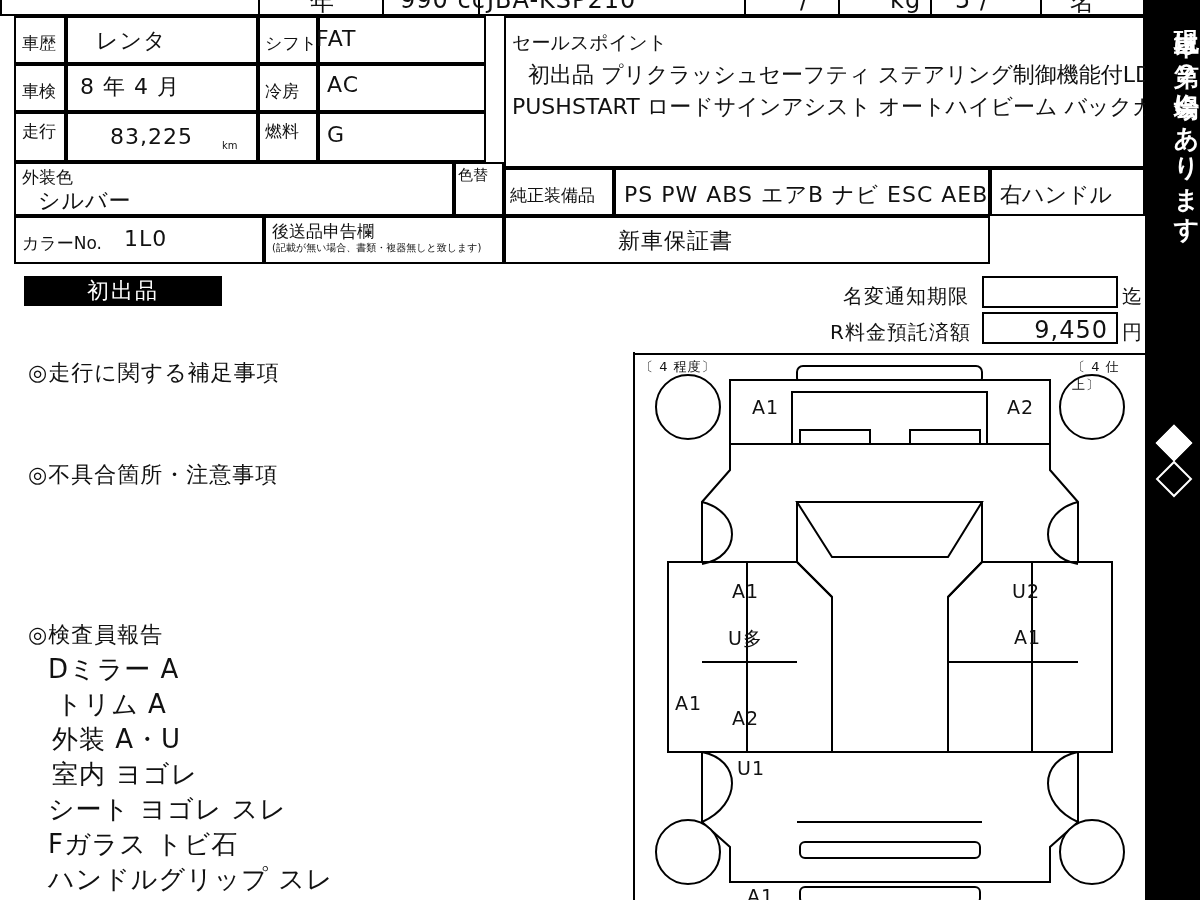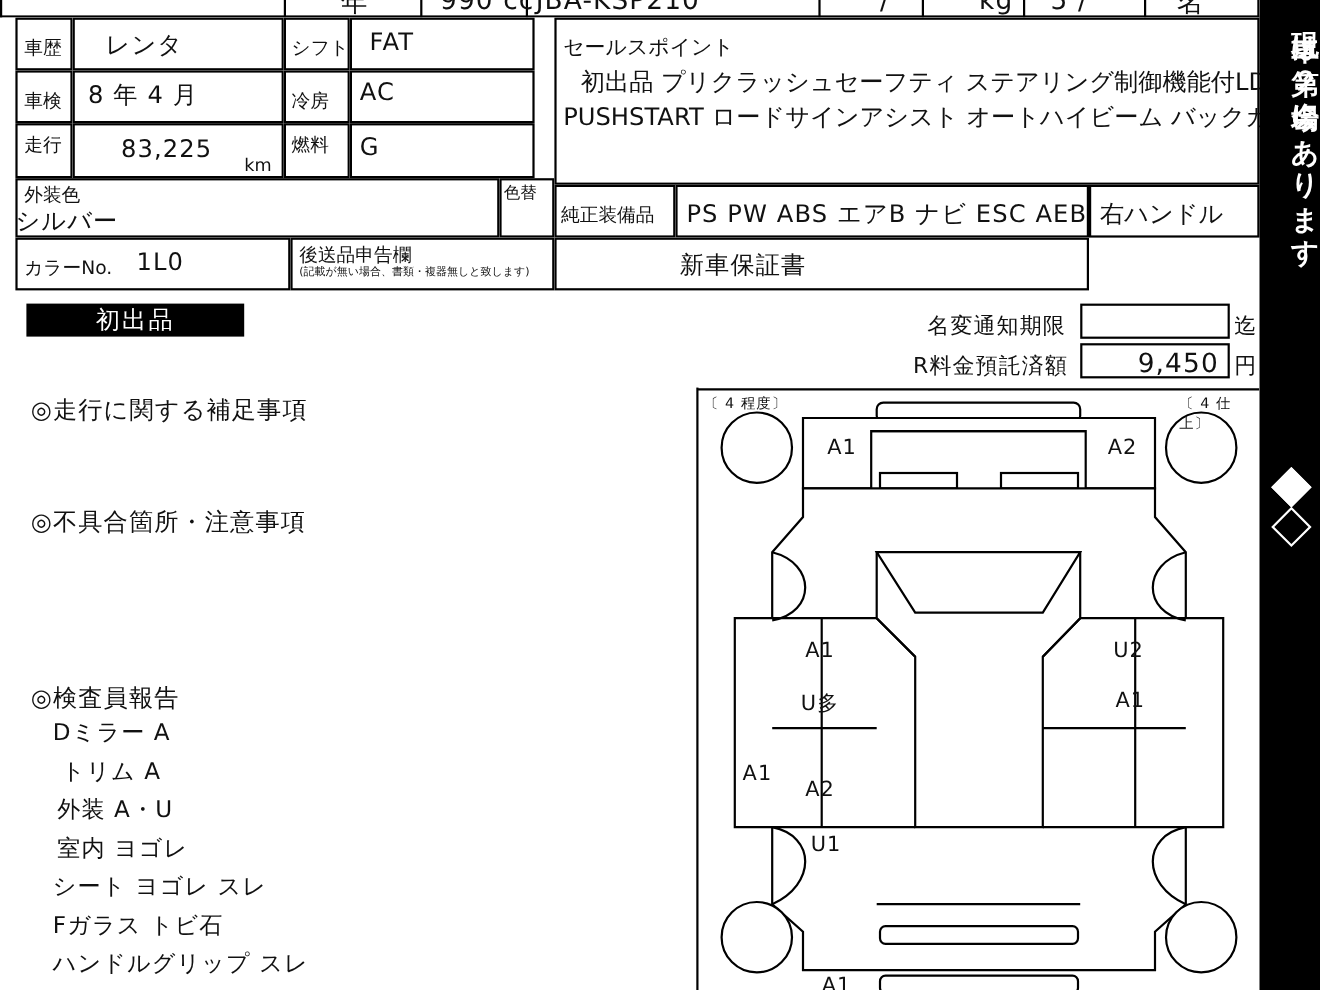--- a/index.html
+++ b/index.html
@@ -47,21 +47,21 @@
 
   
   .blacktag{
     position:absolute;background:#000;color:#fff;
     font-size:22px;letter-spacing:2px;
     display:flex;align-items:center;justify-content:center;
   }
 
   
   .note{position:absolute;font-size:22px;letter-spacing:1px;}
-  .insp-line{position:absolute;font-size:21px;letter-spacing:1px;}
+  .insp-line{position:absolute;font-size:26px;letter-spacing:1px;}
 
   
   .fieldlabel{position:absolute;font-size:20px;letter-spacing:1px;}
   .fieldbox{position:absolute;border:2px solid #000;box-sizing:border-box;background:#fff;}
   .fieldval{position:absolute;font-size:24px;letter-spacing:1px;text-align:right;}
 
   
   .diagram{position:absolute;left:632px;top:352px;width:513px;height:548px;overflow:hidden;}
   .watermark{
     position:absolute;left:640px;top:790px;width:500px;
@@ -97,44 +97,44 @@
     <div class="cellline" style="left:1070px;">名</div>
   </div>
 
   <div class="box" style="left:14px;top:16px;width:52px;height:48px;"></div>
   <div class="lbl" style="left:22px;top:32px;">車歴</div>
   <div class="box" style="left:66px;top:16px;width:192px;height:48px;"></div>
   <div class="val" style="left:96px;top:26px;">レンタ</div>
   <div class="box" style="left:258px;top:16px;width:60px;height:48px;"></div>
   <div class="lbl" style="left:265px;top:32px;">シフト</div>
   <div class="box" style="left:318px;top:16px;width:168px;height:48px;"></div>
-  <div class="val" style="left:336px;top:26px;">FAT</div>
+  <div class="val" style="left:316px;top:26px;">FAT</div>
 
   <div class="box" style="left:14px;top:64px;width:52px;height:48px;"></div>
   <div class="lbl" style="left:22px;top:80px;">車検</div>
   <div class="box" style="left:66px;top:64px;width:192px;height:48px;"></div>
   <div class="val" style="left:80px;top:72px;">8 年  4 月</div>
   <div class="box" style="left:258px;top:64px;width:60px;height:48px;"></div>
   <div class="lbl" style="left:265px;top:80px;">冷房</div>
   <div class="box" style="left:318px;top:64px;width:168px;height:48px;"></div>
   <div class="val" style="left:327px;top:72px;">AC</div>
 
   <div class="box" style="left:14px;top:112px;width:52px;height:50px;"></div>
   <div class="lbl" style="left:22px;top:120px;">走行</div>
   <div class="box" style="left:66px;top:112px;width:192px;height:50px;"></div>
   <div class="val" style="left:110px;top:124px;">83,225</div>
-  <div class="lbl" style="left:222px;top:140px;font-size:16px;">km</div>
+  <div class="lbl" style="left:222px;top:140px;font-size:10px;">km</div>
   <div class="box" style="left:258px;top:112px;width:60px;height:50px;"></div>
   <div class="lbl" style="left:265px;top:120px;">燃料</div>
   <div class="box" style="left:318px;top:112px;width:168px;height:50px;"></div>
   <div class="val" style="left:327px;top:122px;">G</div>
 
   <div class="box" style="left:14px;top:162px;width:440px;height:54px;"></div>
   <div class="lbl" style="left:22px;top:166px;">外装色</div>
-  <div class="val small" style="left:14px;top:186px;">シルバー</div>
+  <div class="val small" style="left:38px;top:186px;">シルバー</div>
   <div class="box" style="left:454px;top:162px;width:50px;height:54px;"></div>
   <div class="lbl" style="left:458px;top:166px;font-size:15px;">色替</div>
 
   <div class="box" style="left:14px;top:216px;width:250px;height:48px;"></div>
   <div class="lbl" style="left:22px;top:232px;">カラーNo.</div>
   <div class="val" style="left:124px;top:226px;">1L0</div>
   <div class="box" style="left:264px;top:216px;width:240px;height:48px;"></div>
   <div class="lbl" style="left:272px;top:220px;">後送品申告欄</div>
   <div class="sub" style="left:272px;top:242px;width:230px;">(記載が無い場合、書類・複器無しと致します)</div>
 

